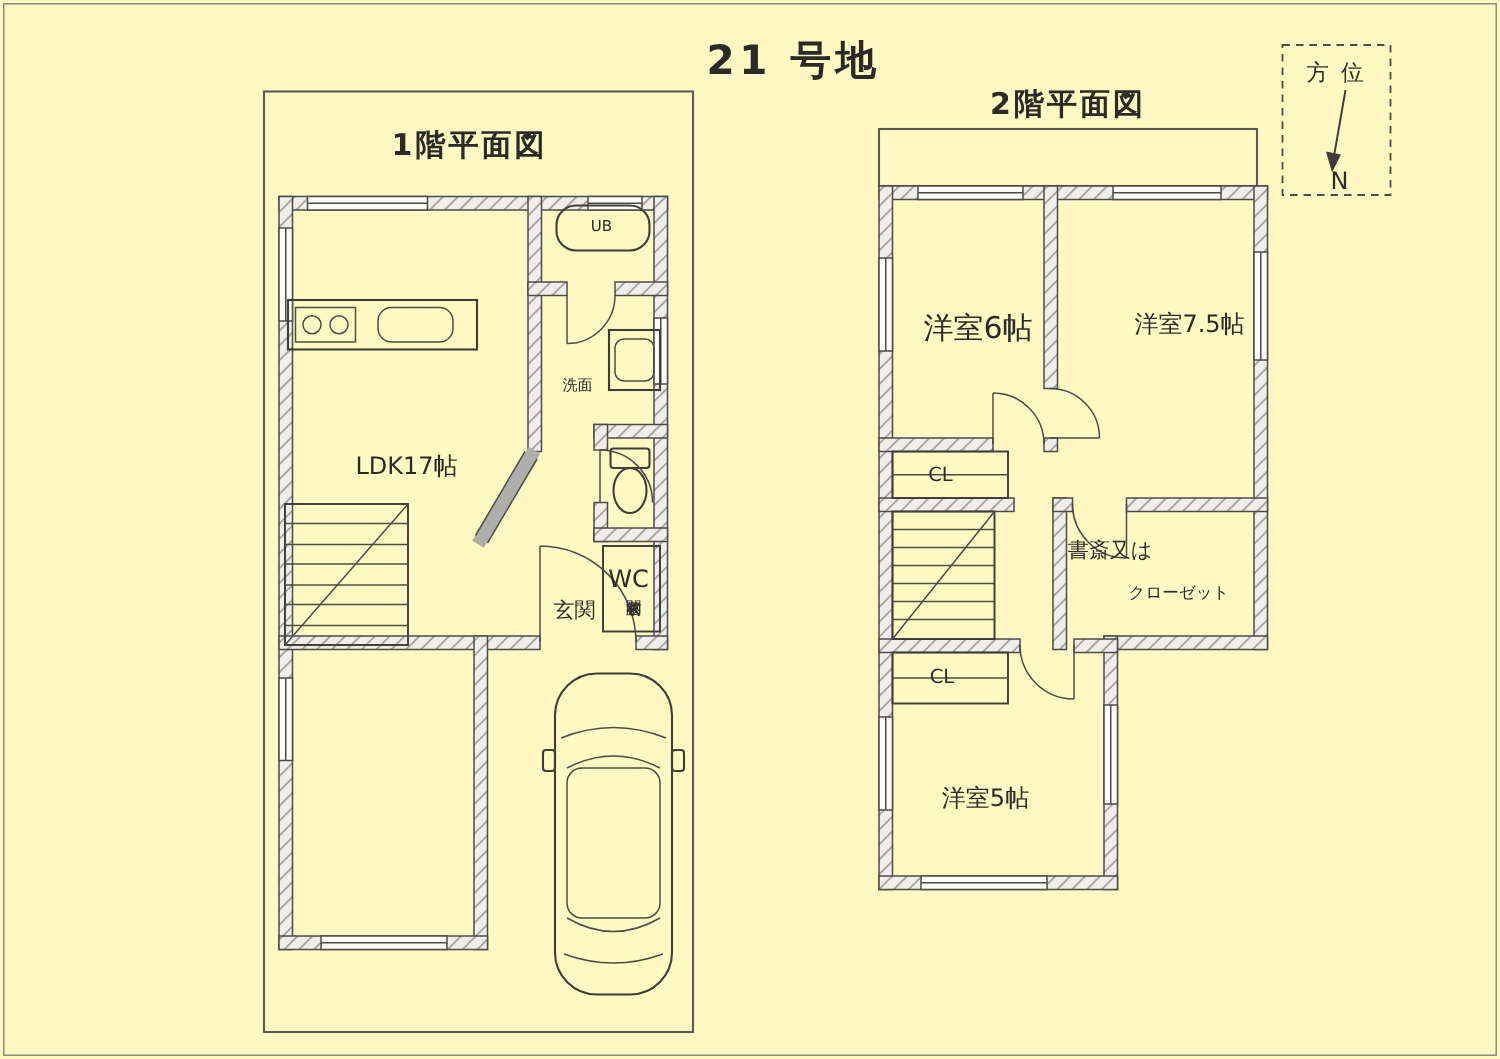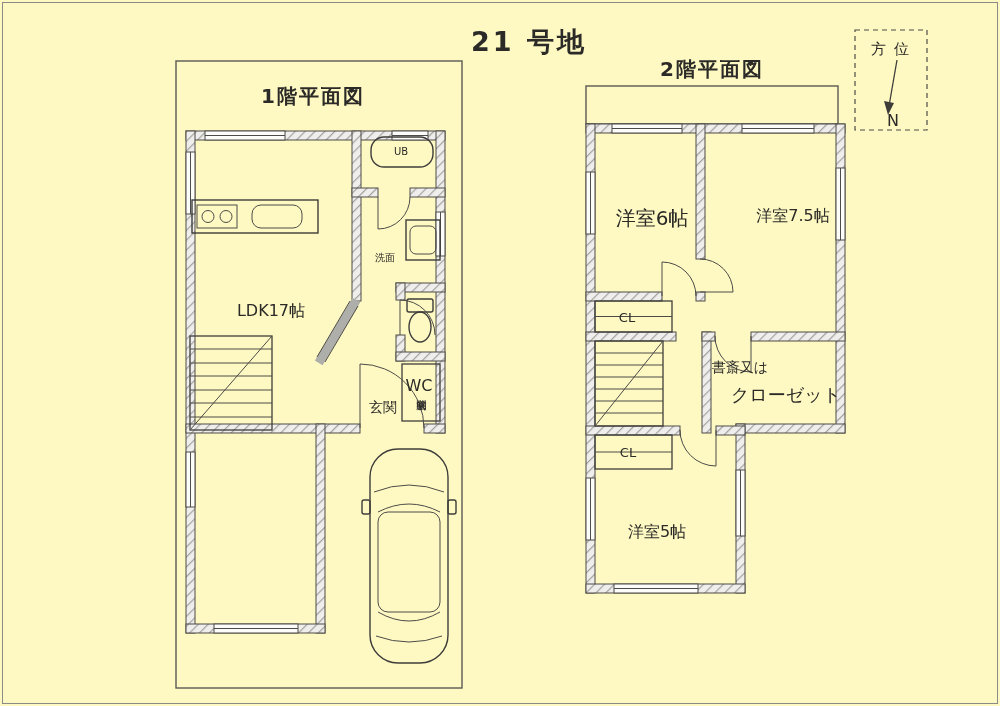--- a/index.html
+++ b/index.html
@@ -241,19 +241,19 @@
   <div class="lbl" style="left:401px; top:152px; font-size:10px;">UB</div>
   <div class="lbl" style="left:385px; top:258px; font-size:10px;">洗面</div>
   <div class="lbl" style="left:419px; top:350px; font-size:16px;margin-top:36px;">WC</div>
   <div class="lbl" style="left:351px; top:407px; font-size:14px;margin-left:32px;">玄関</div>
   <div class="lbl v" style="left:421px; top:392px; font-size:10px;">玄関収納</div>
 
   <div class="lbl" style="left:652px; top:218px; font-size:20px;">洋室6帖</div>
   <div class="lbl" style="left:793px; top:216px; font-size:16px;">洋室7.5帖</div>
   <div class="lbl" style="left:627px; top:317px; font-size:13px;">CL</div>
   <div class="lbl" style="left:740px; top:367px; font-size:14px;">書斎又は</div>
-  <div class="lbl" style="left:786px; top:395px; font-size:18px;">クローゼット</div>
+  <div class="lbl" style="left:786px; top:395px; font-size:11px;">クローゼット</div>
   <div class="lbl" style="left:628px; top:452px; font-size:13px;">CL</div>
   <div class="lbl" style="left:657px; top:532px; font-size:16px;">洋室5帖</div>
 
   <div class="lbl" style="left:890px; top:49px; font-size:15px; letter-spacing:8px; padding-left:8px;">方位</div>
   <div class="lbl" style="left:893px; top:121px; font-size:16px;">N</div>
 </div>
 
 </body></html>

